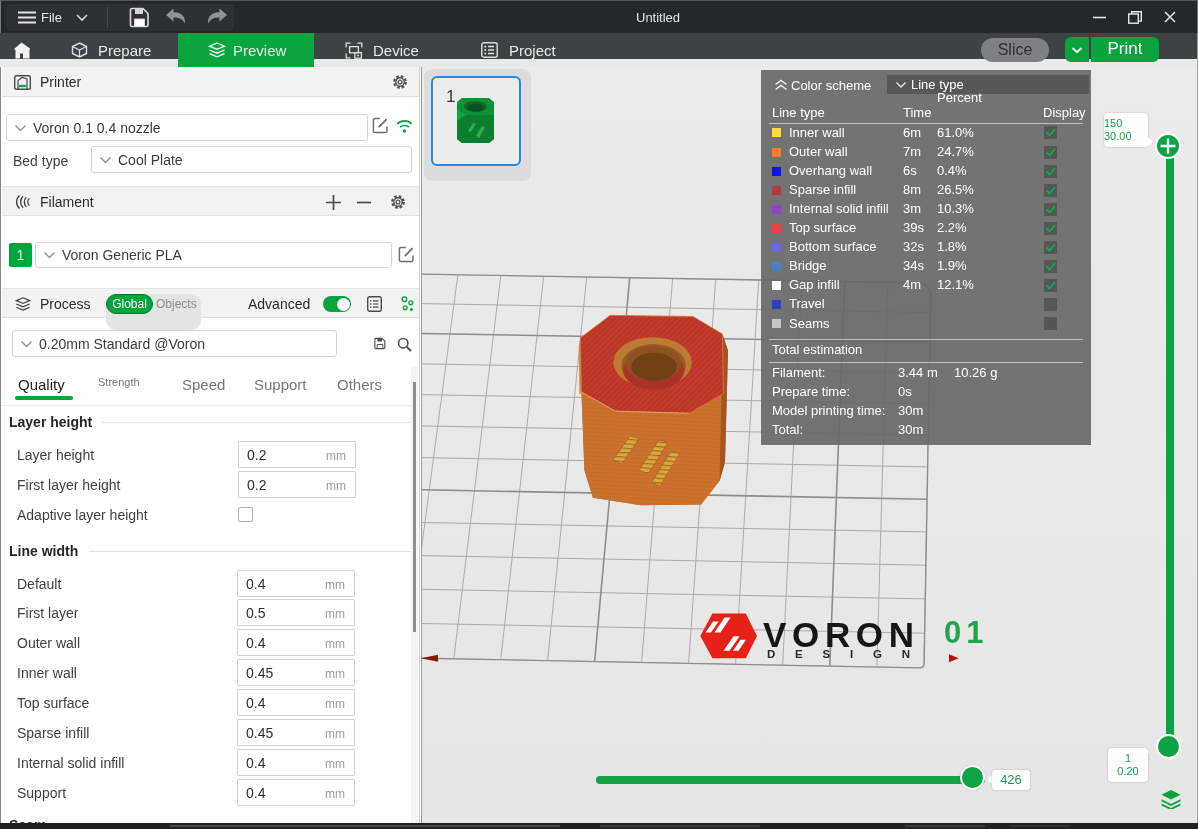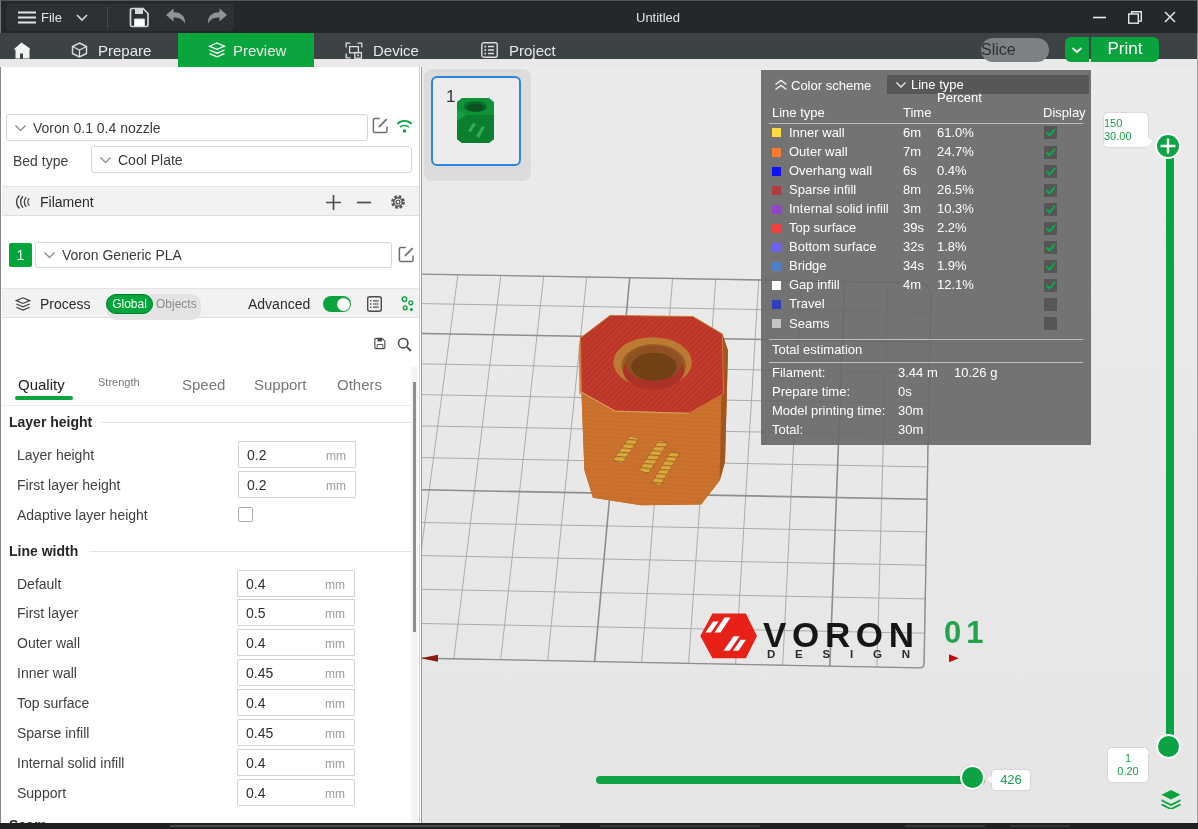--- a/index.html
+++ b/index.html
@@ -99,29 +99,42 @@
       <g stroke="#dcdedf" stroke-width="1.3">
         <path d="M7 4.5h6M7 8h6M7 11.5h6"></path>
       </g>
       <g fill="#dcdedf">
         <rect x="3.4" y="3.7" width="1.7" height="1.7"></rect>
         <rect x="3.4" y="7.2" width="1.7" height="1.7"></rect>
         <rect x="3.4" y="10.7" width="1.7" height="1.7"></rect>
       </g>
     </svg>
  <div class="tab" style="left:509px">Project</div>
- <div class="abs" style="left:981px;top:5px;width:68px;height:24px;border-radius:12px;background:#7e8183;color:#2e3133;font-size:16px;line-height:23px">Slice</div>
+ <div class="abs" style="left:981px;top:5px;width:68px;height:24px;border-radius:12px;background:#7e8183;color:#2e3133;font-size:16px;text-align:center;line-height:23px">Slice</div>
  <div class="abs" style="left:1065px;top:4px;width:24px;height:25px;background:#09a33e;border-radius:6px 0 0 6px"></div>
  <svg class="abs" style="left:1071px;top:14px" width="12" height="7">
       <path d="M1.5 1l4.5 4 4.5-4" fill="none" stroke="#fff" stroke-width="1.7"></path>
     </svg>
  <div class="abs" style="left:1091px;top:4px;width:68px;height:25px;background:#09a33e;border-radius:0 6px 6px 0;color:#fff;font-size:17px;text-align:center;line-height:24px">Print</div>
 </div>
 <div id="lpanel">
 
+ <div class="shead" style="top:0;border-top:none">
+  <svg class="abs" style="left:12px;top:8px" width="17" height="15" viewBox="0 0 17 15">
+        <rect x="0.7" y="0.7" width="15.6" height="13.6" rx="1.5" fill="none" stroke="#4a4a4a" stroke-width="1.4"></rect>
+        <path d="M4 14V5.5l4-3 5 1.5V14" fill="none" stroke="#4a4a4a" stroke-width="1.2"></path>
+        <path d="M4.8 11h7" stroke="#12a345" stroke-width="2.4"></path>
+      </svg>
+  <div class="t">Printer</div>
+  <svg class="abs gear" style="left:390px;top:7px" width="16" height="16" viewBox="0 0 16 16">
+        <circle cx="8" cy="8" r="5.6" fill="none" stroke="#555" stroke-width="2.6" stroke-dasharray="2.55 1.85"></circle>
+        <circle cx="8" cy="8" r="4.2" fill="none" stroke="#555" stroke-width="1.4"></circle>
+        <circle cx="8" cy="8" r="1.9" fill="none" stroke="#555" stroke-width="1.3"></circle>
+      </svg>
+ </div>
  <div class="combo" style="left:5px;top:47px;width:362px;height:27px"><svg class="chev" width="13" height="8">
         <path d="M1.5 1.5 6.5 6.5 11.5 1.5" fill="none" stroke="#8f8f8f" stroke-width="1.4"></path>
       </svg>Voron 0.1 0.4 nozzle</div>
  <svg class="abs" style="left:371px;top:50px" width="17" height="17" viewBox="0 0 17 17">
       <path d="M15 9.5V14a1.6 1.6 0 0 1-1.6 1.6H3A1.6 1.6 0 0 1 1.4 14V3A1.6 1.6 0 0 1 3 1.4h4.8" fill="none" stroke="#6e6e6e" stroke-width="1.5"></path>
       <path d="M6.8 10.2 14.6 2.2" stroke="#6e6e6e" stroke-width="1.7"></path>
     </svg>
  <svg class="abs" style="left:395px;top:52px" width="17" height="15" viewBox="0 0 17 15">
       <g fill="none" stroke="#0ba142" stroke-width="1.7">
         <path d="M1.3 4.8a10.4 10.4 0 0 1 14.4 0"></path>
@@ -167,21 +180,21 @@
 
  <div class="shead" style="top:221px">
   <svg class="abs" style="left:13px;top:7px" width="16" height="16" viewBox="0 0 18 16">
         <g fill="none" stroke="#3d3d3d" stroke-width="1.3">
           <path d="M9 1 16.5 4.2 9 7.4 1.5 4.2Z"></path>
           <path d="M1.5 8 9 11.2 16.5 8"></path>
           <path d="M1.5 11.6 9 14.8l7.5-3.2"></path>
         </g>
       </svg>
   <div class="t">Process</div>
-  <div class="abs" style="left:104px;top:5px;width:95px;height:26px;background:#e4e4e4;border-radius:10px">
+  <div class="abs" style="left:104px;top:5px;width:95px;height:36px;background:#e4e4e4;border-radius:10px">
    <div class="abs" style="left:0;top:0;width:47px;height:20px;background:#00a63c;border:1px solid #007d2d;border-radius:10px;color:#fff;font-size:12px;text-align:center;line-height:18px">Global</div>
    <div class="abs" style="left:50px;top:3px;color:#8a8a8a;font-size:12px">Objects</div>
   </div>
   <div class="abs" style="left:246px;top:7px;font-size:14px;color:#2b2b2b">Advanced</div>
   <div class="abs" style="left:321px;top:7px;width:28px;height:16px;background:#0aa33e;border-radius:8px">
         <div class="abs" style="right:1.5px;top:1.5px;width:13px;height:13px;background:#fff;border-radius:50%"></div>
       </div>
   <svg class="abs" style="left:365px;top:7px" width="15" height="16" viewBox="0 0 15 16">
         <rect x="0.7" y="0.7" width="13.6" height="14.6" rx="2" fill="none" stroke="#4a4a4a" stroke-width="1.4"></rect>
         <g stroke="#4a4a4a" stroke-width="1.2">
@@ -195,20 +208,23 @@
       </svg>
   <svg class="abs" style="left:399px;top:7px" width="13" height="17" viewBox="0 0 13 17">
         <g fill="none" stroke="#0aa33e" stroke-width="1.4">
           <circle cx="3.4" cy="3.2" r="2.3"></circle>
           <circle cx="9.8" cy="6.8" r="1.9"></circle>
           <circle cx="4.2" cy="11.8" r="1.9"></circle>
         </g>
         <circle cx="10.4" cy="13.4" r="1.5" fill="#0aa33e"></circle>
       </svg>
  </div>
+ <div class="combo" style="left:11px;top:263px;width:325px;height:27px"><svg class="chev" width="13" height="8">
+        <path d="M1.5 1.5 6.5 6.5 11.5 1.5" fill="none" stroke="#8f8f8f" stroke-width="1.4"></path>
+      </svg>0.20mm Standard @Voron</div>
  <svg class="abs" style="left:373px;top:270px" width="12" height="13" viewBox="0 0 21 21">
       <path d="M3 1.5h11l5 5V18a1.5 1.5 0 0 1-1.5 1.5H3A1.5 1.5 0 0 1 1.5 18V3A1.5 1.5 0 0 1 3 1.5Z" fill="none" stroke="#4a4a4a" stroke-width="2"></path>
       <path d="M6 1.5h8v5.5H6Z" fill="#4a4a4a"></path>
       <path d="M5.5 19.2v-7h10v7" fill="none" stroke="#4a4a4a" stroke-width="1.6"></path>
     </svg>
  <svg class="abs" style="left:396px;top:270px" width="15" height="15" viewBox="0 0 15 15">
       <circle cx="6.2" cy="6.2" r="4.7" fill="none" stroke="#4a4a4a" stroke-width="1.6"></circle>
       <path d="M9.8 9.8 14 14" stroke="#4a4a4a" stroke-width="1.8"></path>
     </svg>
 

